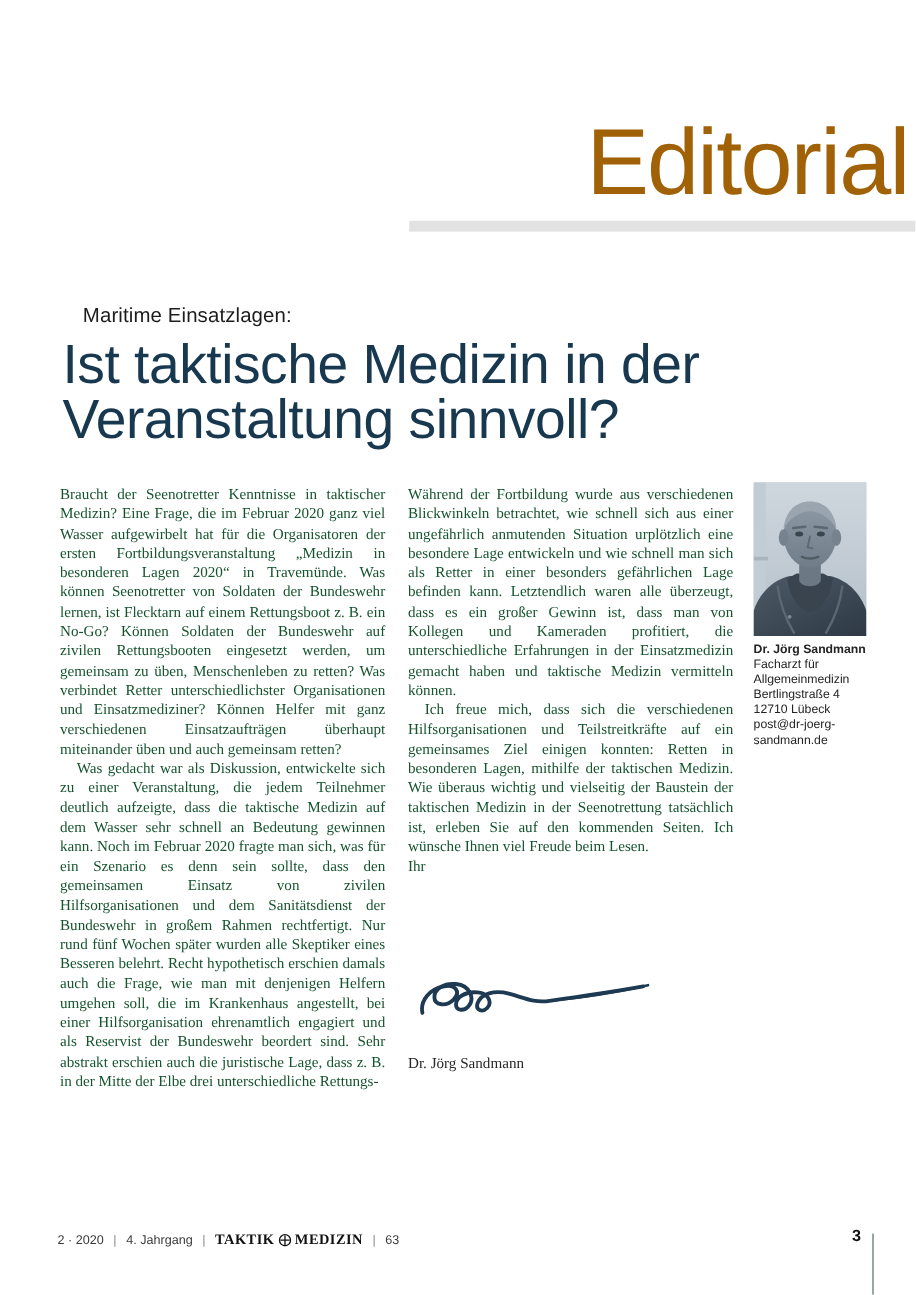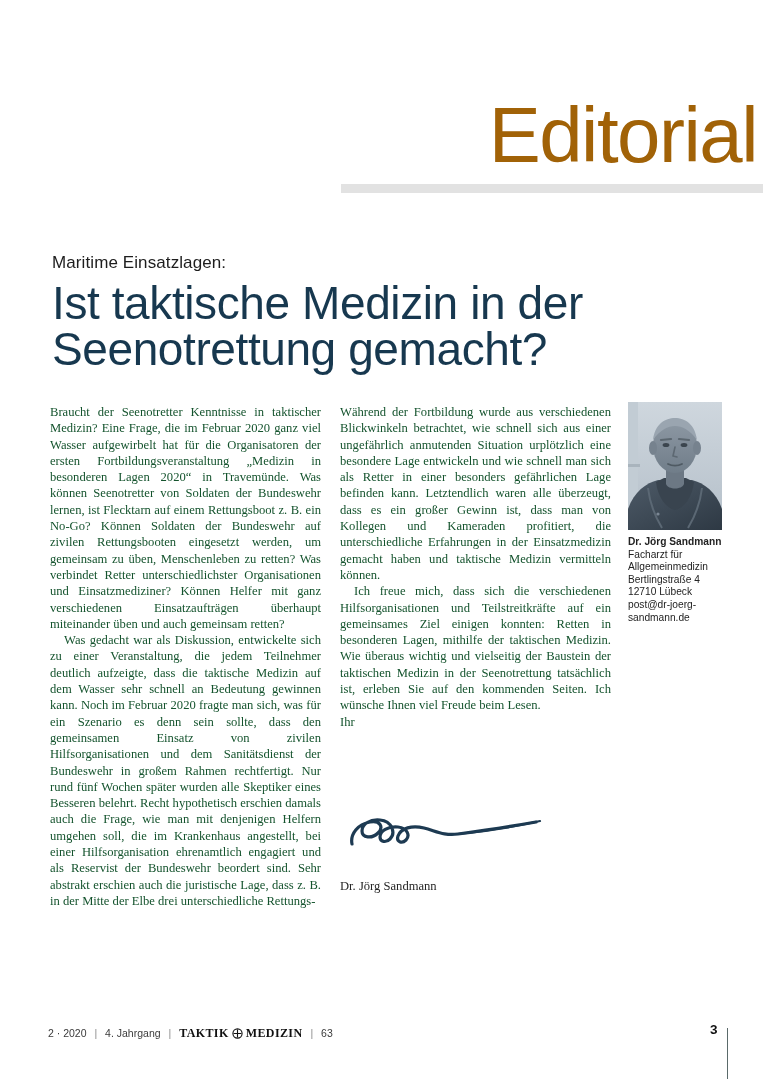--- a/index.html
+++ b/index.html
@@ -52,20 +52,21 @@
     top: 252px;
     width: 660px;
   }
   .kicker {
     font-family: "Liberation Sans", sans-serif;
     font-size: 17px;
     line-height: 22px;
     color: #1d1d1d;
     letter-spacing: 0.1px;
     margin-bottom: 6px;
+    margin-left: 17px;
   }
   .headline {
     font-family: "Liberation Sans", sans-serif;
     font-weight: normal;
     font-size: 46px;
     line-height: 46px;
     color: #17384f;
     letter-spacing: -0.4px;
   }
 
@@ -186,21 +187,21 @@
 
 <div class="masthead">
   <div class="masthead-word">Editorial</div>
   <div class="masthead-rule"></div>
 </div>
 
 <div class="title-block">
   <div class="kicker">Maritime Einsatzlagen:</div>
   <div class="headline">
     <div>Ist taktische Medizin in der</div>
-    <div>Seenotrettung gemacht?</div>
+    <div>Veranstaltung sinnvoll?</div>
   </div>
 </div>
 
 <div class="col col-left">
   <p>Braucht der Seenotretter Kenntnisse in taktischer Medizin? Eine Frage, die im Februar 2020 ganz viel Wasser aufgewirbelt hat für die Organisatoren der ersten Fortbildungsveranstaltung „Medizin in besonderen Lagen 2020“ in Travemünde. Was können Seenotretter von Soldaten der Bundeswehr lernen, ist Flecktarn auf einem Rettungsboot z. B. ein No-Go? Können Soldaten der Bundeswehr auf zivilen Rettungsbooten eingesetzt werden, um gemeinsam zu üben, Menschenleben zu retten? Was verbindet Retter unterschiedlichster Organisationen und Einsatzmediziner? Können Helfer mit ganz verschiedenen Einsatzaufträgen überhaupt miteinander üben und auch gemeinsam retten?</p>
   <p>Was gedacht war als Diskussion, entwickelte sich zu einer Veranstaltung, die jedem Teilnehmer deutlich aufzeigte, dass die taktische Medizin auf dem Wasser sehr schnell an Bedeutung gewinnen kann. Noch im Februar 2020 fragte man sich, was für ein Szenario es denn sein sollte, dass den gemeinsamen Einsatz von zivilen Hilfsorganisationen und dem Sanitätsdienst der Bundeswehr in großem Rahmen rechtfertigt. Nur rund fünf Wochen später wurden alle Skeptiker eines Besseren belehrt. Recht hypothetisch erschien damals auch die Frage, wie man mit denjenigen Helfern umgehen soll, die im Krankenhaus angestellt, bei einer Hilfsorganisation ehrenamtlich engagiert und als Reservist der Bundeswehr beordert sind. Sehr abstrakt erschien auch die juristische Lage, dass z. B. in der Mitte der Elbe drei unterschiedliche Rettungs-</p>
 </div>
 
 <div class="col col-right">
   <p>Während der Fortbildung wurde aus verschiedenen Blickwinkeln betrachtet, wie schnell sich aus einer ungefährlich anmutenden Situation urplötzlich eine besondere Lage entwickeln und wie schnell man sich als Retter in einer besonders gefährlichen Lage befinden kann. Letztendlich waren alle überzeugt, dass es ein großer Gewinn ist, dass man von Kollegen und Kameraden profitiert, die unterschiedliche Erfahrungen in der Einsatzmedizin gemacht haben und taktische Medizin vermitteln können.</p>

